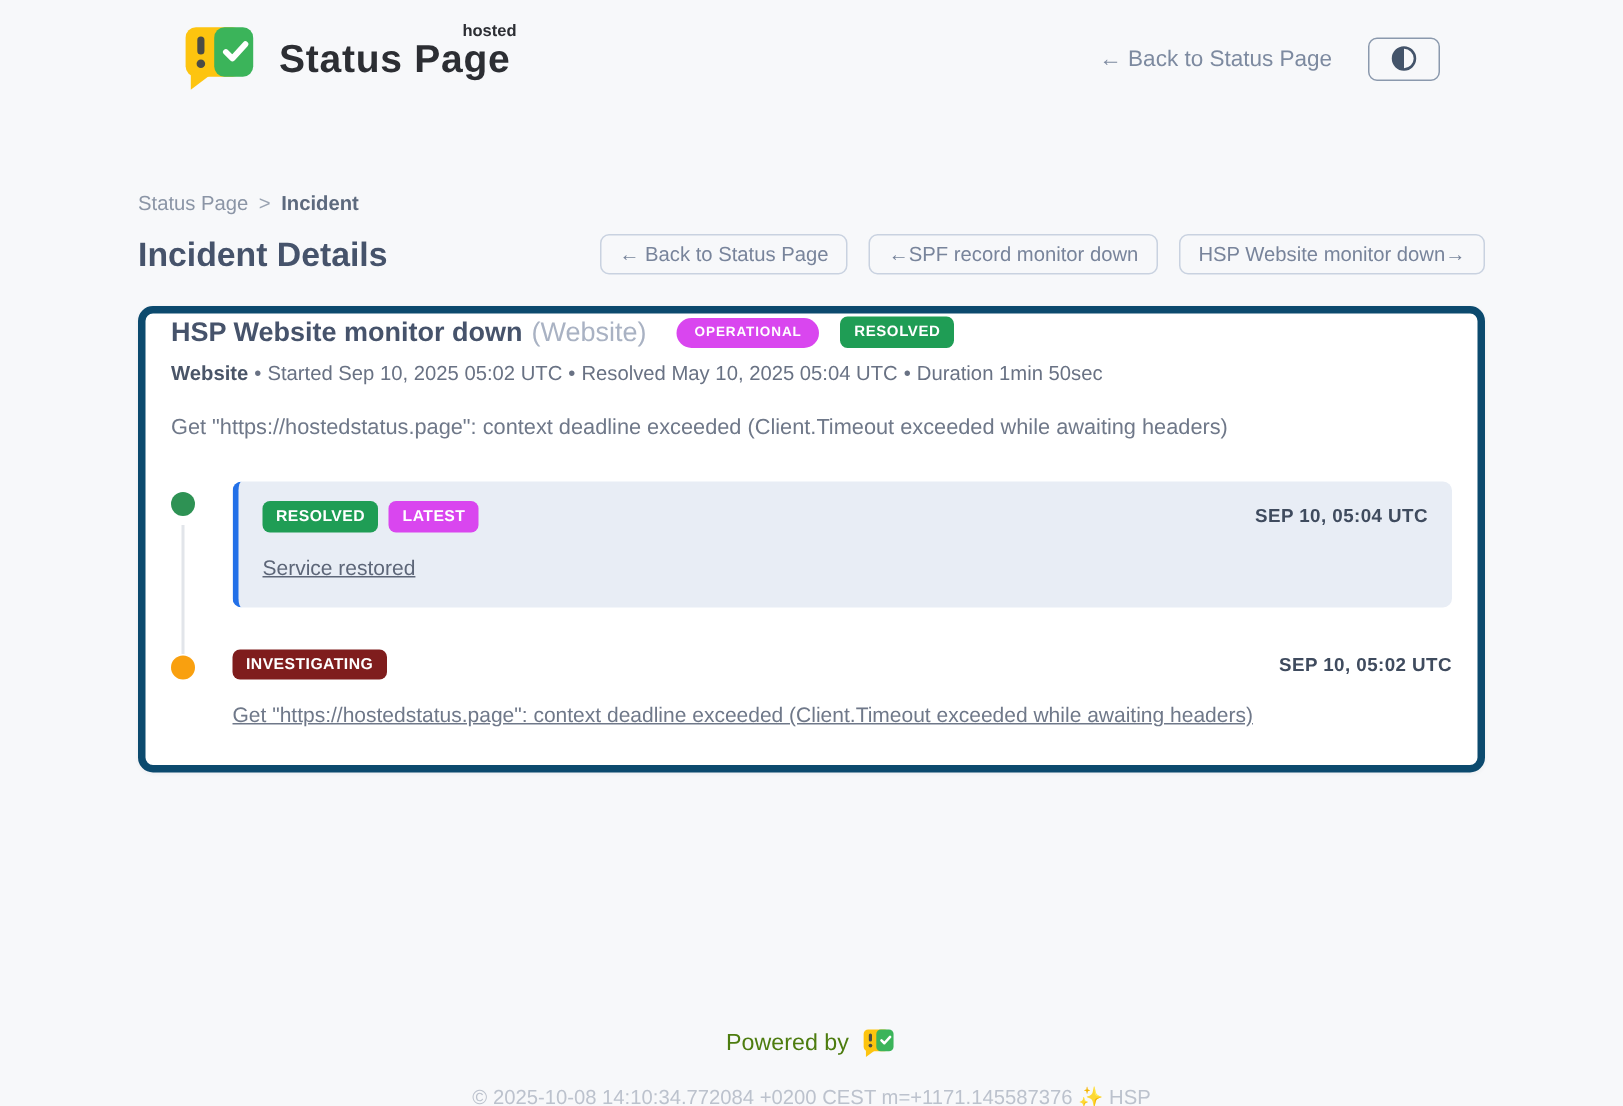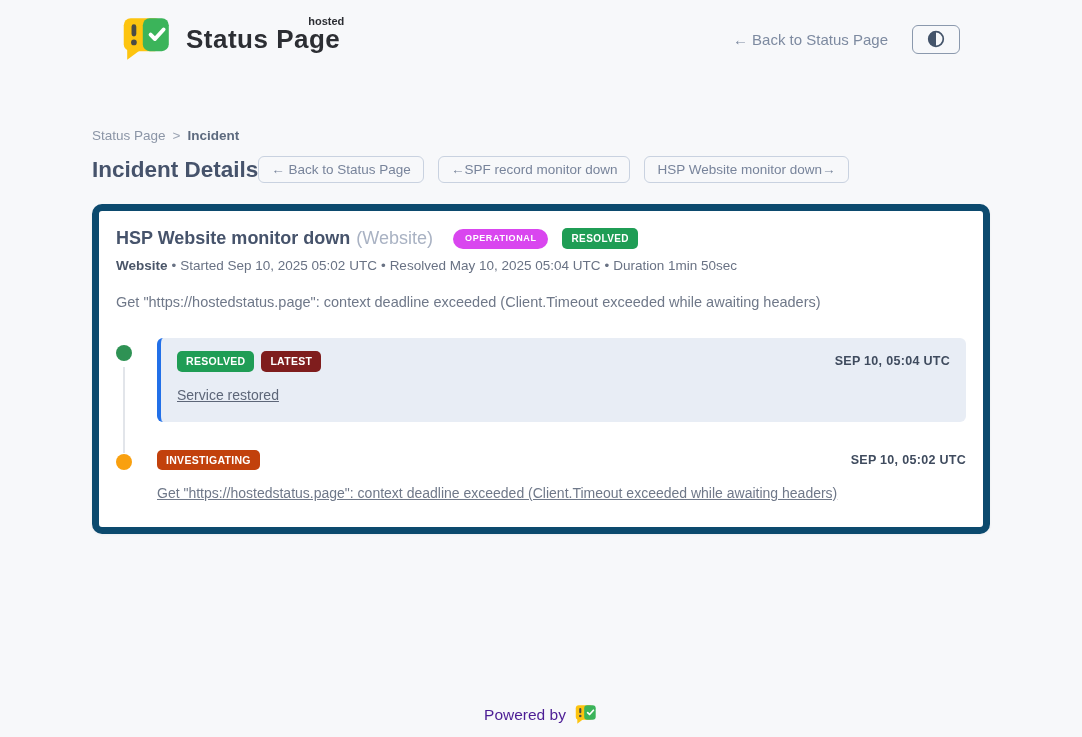--- a/index.html
+++ b/index.html
@@ -37,37 +37,37 @@
     display: flex; align-items: center; justify-content: center; padding: 0;
   }
 
   
   main.container { padding-top: 58px; }
   .breadcrumb { font-size: 13.5px; color: #8b95a6; }
   .breadcrumb .sep { margin: 0 7px; color: #9aa3b2; }
   .breadcrumb .current { color: #5d6a7e; font-weight: 700; }
 
   .title-row {
-    display: flex; align-items: center; 
+    display: flex; align-items: center; justify-content: space-between;
     margin-top: 13px;
   }
   h1.page-title { margin: 0; font-size: 22.5px; font-weight: 700; color: #46536b; }
   .nav-buttons { display: flex; gap: 14px; }
   .nav-buttons button {
     font-family: inherit; font-size: 13.5px; color: #78849b;
     background: transparent; border: 1.5px solid #c9d2e0; border-radius: 6px;
     padding: 5px 12px; cursor: pointer; white-space: nowrap;
   }
 
   
   .card {
     margin-top: 21px; background: #ffffff;
-    border: 7px solid #0c4a6e; border-radius: 10px;
+    border: 5px solid #0c4a6e; border-radius: 10px;
     box-shadow: 0 1px 3px rgba(40,50,70,0.05);
-    padding: 17px 17px 26px;
+    padding: 2px 17px 26px;
   }
   .card-title-row { display: flex; align-items: center; }
   h2.incident-title { margin: 0; font-size: 18px; font-weight: 700; color: #46536b; }
   .incident-component { color: #a9b2c3; font-weight: 400; margin-left: 6px; }
   .badge {
     display: inline-block; color: #fff; font-weight: 700; line-height: 1;
   }
   .badge-operational {
     font-size: 9px; letter-spacing: 0.6px; padding: 5.5px 12px;
     border-radius: 999px; margin-left: 20px;
@@ -103,21 +103,21 @@
     padding: 5px 9px; border-radius: 5px; line-height: 1;
   }
   .event-time { font-size: 12.5px; font-weight: 700; color: #3f4b5e; letter-spacing: 0.3px; text-align: center; }
   .event-message { margin: 15px 0 0; font-size: 14px; color: #5d6678; text-decoration: underline; }
   .event-plain .event-message { color: #6f7889; }
 
   
   footer { text-align: center; margin-top: 170px; padding-bottom: 24px; }
   .powered {
     display: inline-flex; align-items: center; gap: 9px;
-    font-size: 15.5px; color: #4c1d95; text-decoration: none; cursor: pointer; justify-content: center;
+    font-size: 15.5px; color: #4d7c0f; text-decoration: none; cursor: pointer; justify-content: center;
   }
   .copyright { margin: 17px 0 0; font-size: 13.5px; color: #bcc2cd; }
 </style>
 </head>
 <body>
 
 <header>
   <div class="container">
     <div class="logo">
       <svg width="52" height="46" viewBox="0 0 60 52">
@@ -178,36 +178,36 @@
 
       <div class="timeline-item">
         <div class="marker-col">
           <div class="dot" style="background-color: rgb(46, 146, 84);"></div>
           <div class="connector"></div>
         </div>
         <div class="event-card" id="highlight-card" style="border-left-color: rgb(34, 112, 232); background-color: rgb(232, 237, 245);">
           <div class="event-head">
             <div class="event-badges">
               <span class="t-badge" style="background-color: rgb(31, 157, 85);">RESOLVED</span>
-              <span class="t-badge" style="background-color: #7f1d1d;">LATEST</span>
+              <span class="t-badge" style="background-color: #d946ef;">LATEST</span>
             </div>
             <span class="event-time">SEP 10, 05:04 UTC</span>
           </div>
           <p class="event-message">Service restored</p>
         </div>
       </div>
 
       <div class="timeline-item">
         <div class="marker-col">
           <div class="dot" style="background-color: rgb(249, 160, 15);"></div>
         </div>
         <div class="event-plain">
           <div class="event-head">
             <div class="event-badges">
-              <span class="t-badge" style="background-color: #c2410c; text-align: center;">INVESTIGATING</span>
+              <span class="t-badge" style="background-color: #7f1d1d; text-align: center;">INVESTIGATING</span>
             </div>
             <span class="event-time">SEP 10, 05:02 UTC</span>
           </div>
           <p class="event-message">Get "https://hostedstatus.page": context deadline exceeded (Client.Timeout exceeded while awaiting headers)</p>
         </div>
       </div>
 
     </div>
   </section>
 </main>

